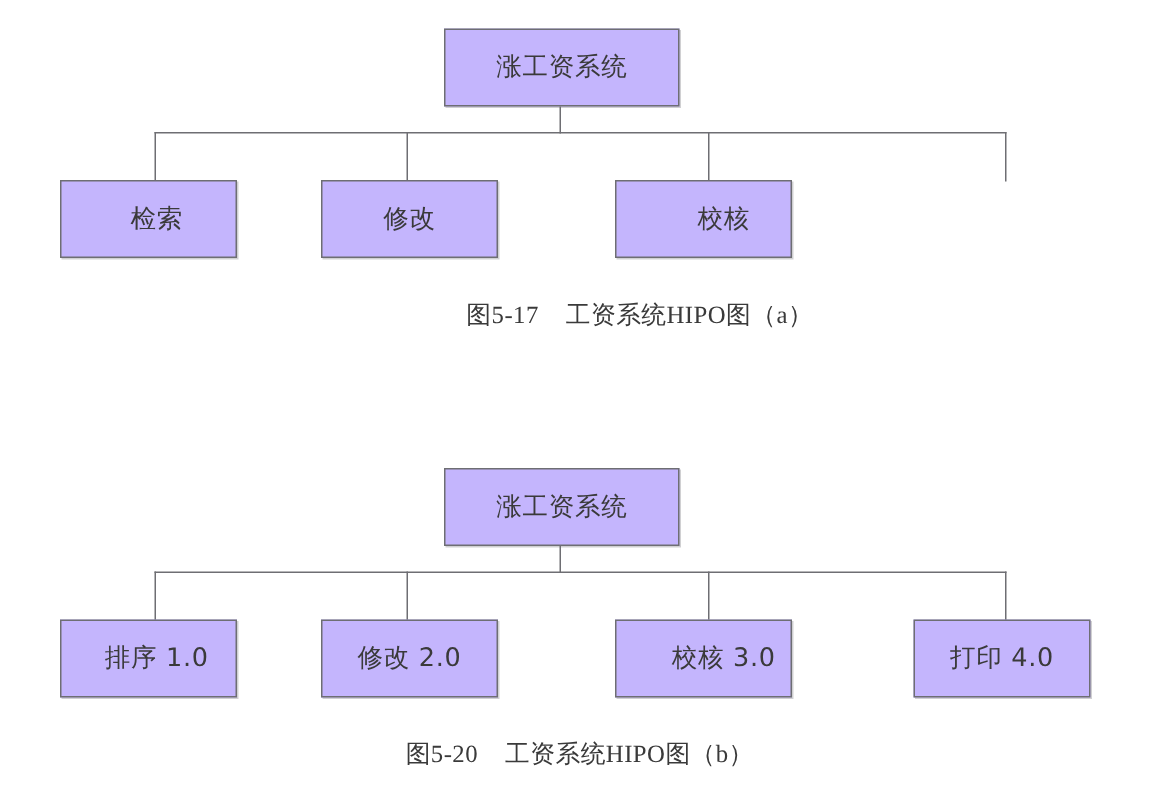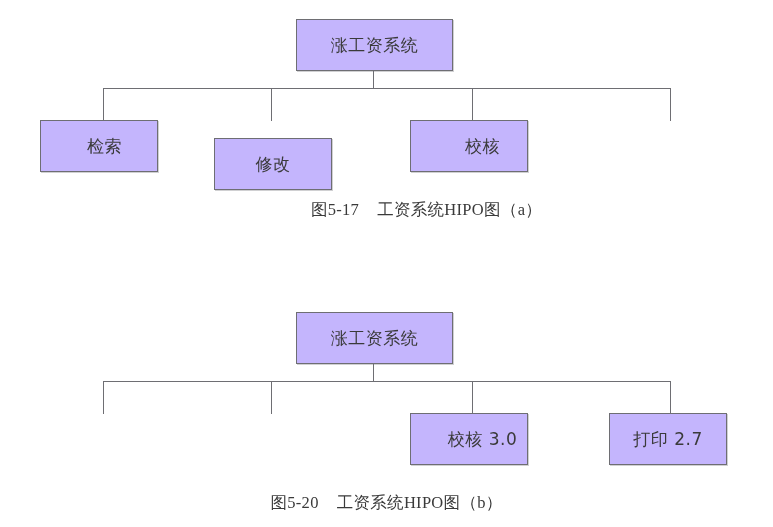--- a/index.html
+++ b/index.html
@@ -54,21 +54,21 @@
     width: 157px;
     height: 52px;
     top: 19px;
   }
   .leaf-node {
     top: 120px;
     width: 118px;
     height: 52px;
   }
   .leaf-1 { left: 40px; padding-left: 11px; }
-  .leaf-2 { left: 214px; margin-top: 18px; }
+  .leaf-2 { left: 214px; }
   .leaf-3 { left: 410px; padding-left: 27px; }
   .leaf-4 { left: 609px; }
 
   .connector {
     position: absolute;
     background: #6e6e73;
   }
   .stem {
     left: 373px;
     top: 71px;
@@ -149,25 +149,31 @@
       <span class="node-label">涨工资系统</span>
     </div>
 
     <div class="connector stem"></div>
     <div class="connector bus"></div>
     <div class="connector drop drop-1"></div>
     <div class="connector drop drop-2"></div>
     <div class="connector drop drop-3"></div>
     <div class="connector drop drop-4"></div>
 
+    <div class="node leaf-node leaf-1">
+      <span class="node-label">排序 1.0</span>
+    </div>
+    <div class="node leaf-node leaf-2">
+      <span class="node-label">修改 2.0</span>
+    </div>
     <div class="node leaf-node leaf-3">
       <span class="node-label">校核 3.0</span>
     </div>
     <div class="node leaf-node leaf-4">
-      <span class="node-label">打印 2.7</span>
+      <span class="node-label">打印 4.0</span>
     </div>
 
   </div>
 
   <div class="caption" id="caption-b">
     <span>图5-20</span><span class="cap-gap"></span><span>工资系统HIPO图</span><span>（b）</span>
   </div>
 
 </div>
 

